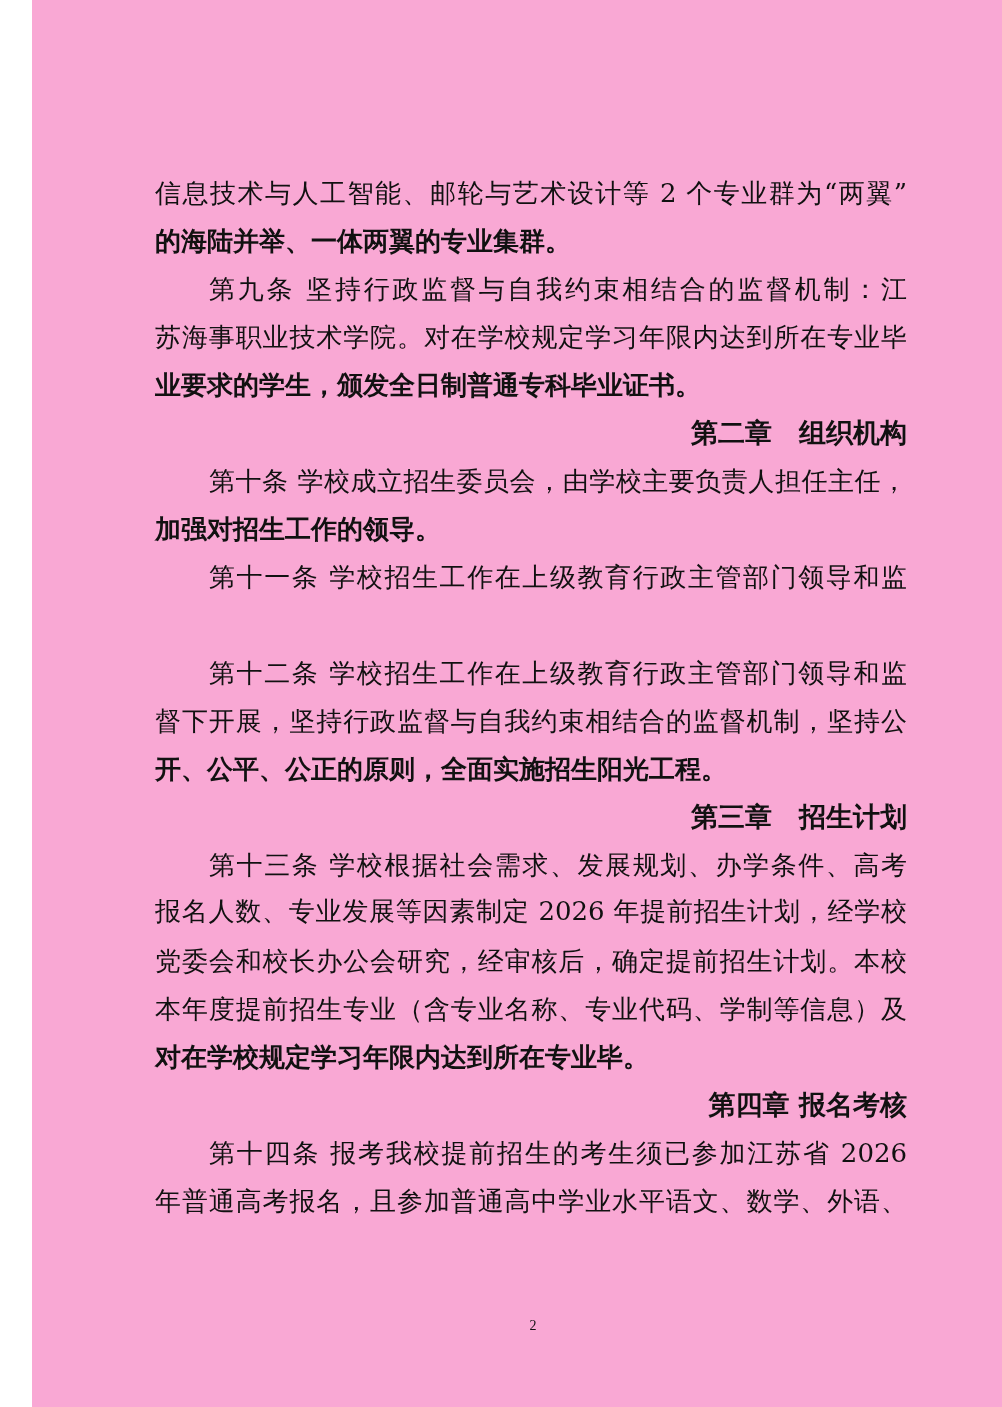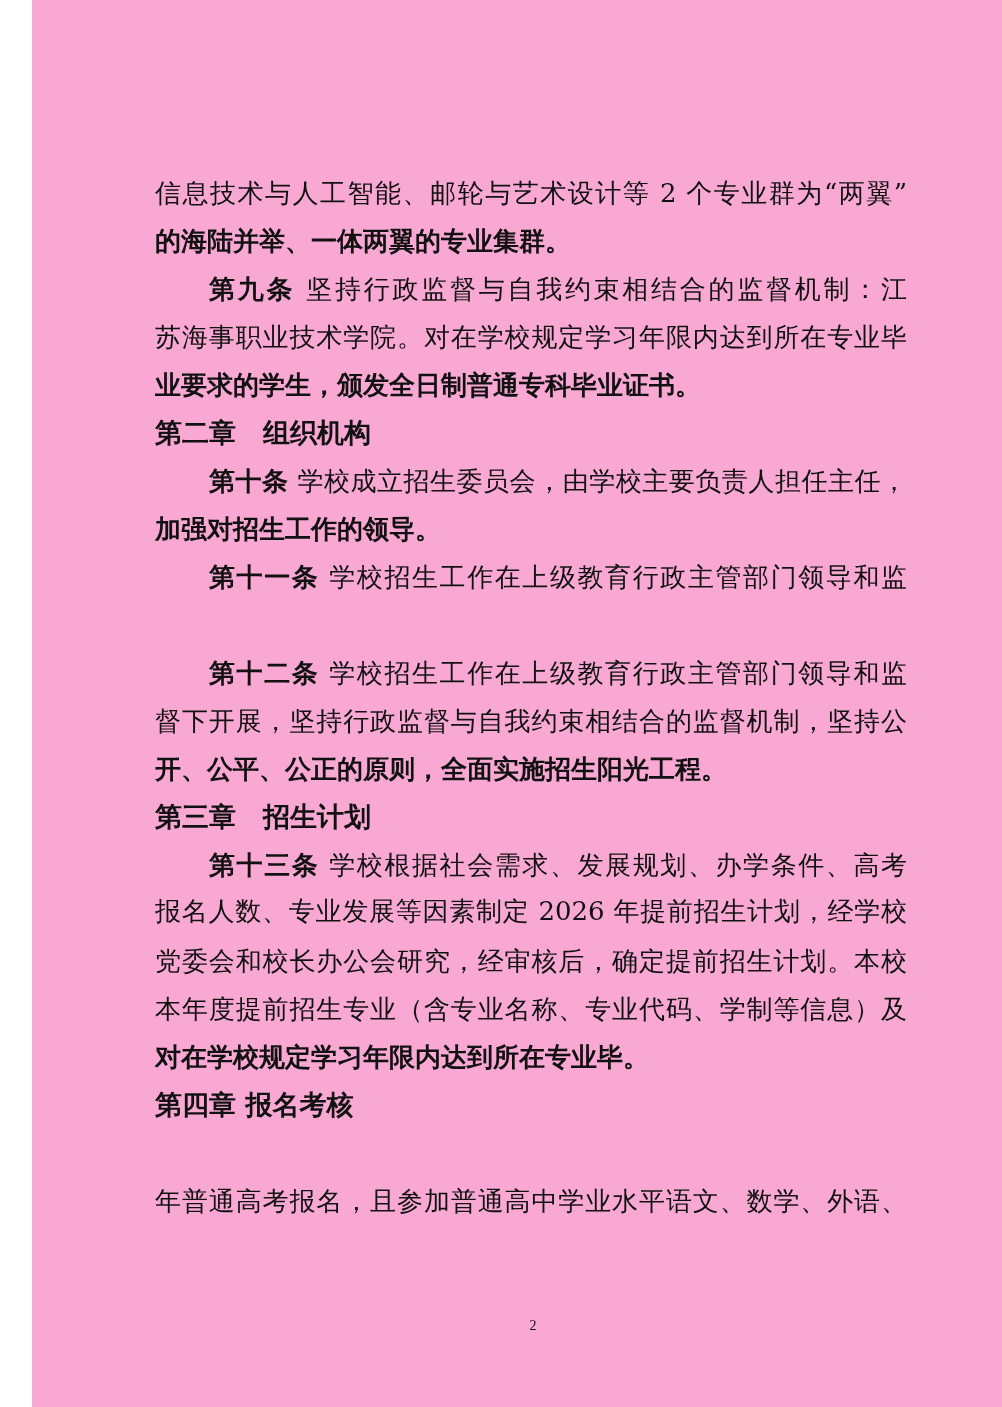--- a/index.html
+++ b/index.html
@@ -5,22 +5,22 @@
   html, body { margin: 0; padding: 0; background: #ffffff; }
   body { width: 1002px; height: 1407px; position: relative; overflow: hidden;
          font-family: "DejaVu Serif", "Liberation Serif", serif; color: #111; }
   .page { position: absolute; left: 0; top: 0; width: 978px; height: 1407px; background: #f9a8d4; margin-left: 32px; }
   .line { position: absolute; left: 123px; width: 752px; height: 48px; line-height: 48px;
           font-size: 26px; white-space: nowrap; text-align: justify; text-align-last: justify;
           letter-spacing: 0; }
   .line.last { text-align-last: left; font-weight: bold; }
   .line.indent { left: 177px; width: 698px; }
   .heading { position: absolute; left: 123px; width: 752px; height: 48px; line-height: 48px;
-             font-size: 27px; font-weight: bold; text-align: left; white-space: pre; }
-  .art { font-weight: bold; }
+             font-size: 27px; font-weight: bold; text-align: right; white-space: pre; }
+  .art { font-weight: normal; }
   .pagenum { position: absolute; left: 0; width: 1002px; top: 1318px; text-align: center;
              font-size: 14px; font-family: "Liberation Serif", serif; }
 </style>
 </head>
 <body>
 
 <div class="page">
 
   <div class="line" style="top:169px">信息技术与人工智能、邮轮与艺术设计等 2 个专业群为“两翼”</div>
   <div class="line last" style="top:217px">的海陆并举、一体两翼的专业集群。</div>
@@ -43,16 +43,17 @@
   <div class="heading" style="top:793px">第三章　招生计划</div>
 
   <div class="line indent" style="top:841px"><span class="art">第十三条</span> <span>学校根据社会需求、发展规划、办学条件、高考</span></div>
   <div class="line" style="top:887px">报名人数、专业发展等因素制定 2026 年提前招生计划，经学校</div>
   <div class="line" style="top:937px">党委会和校长办公会研究，经审核后，确定提前招生计划。本校</div>
   <div class="line" style="top:985px">本年度提前招生专业（含专业名称、专业代码、学制等信息）及</div>
   <div class="line last" style="top:1033px">对在学校规定学习年限内达到所在专业毕。</div>
 
   <div class="heading" style="top:1081px">第四章 报名考核</div>
 
+  <div class="line indent" style="top:1129px"><span class="art">第十四条</span> <span>报考我校提前招生的考生须已参加江苏省 2026</span></div>
   <div class="line" style="top:1177px">年普通高考报名，且参加普通高中学业水平语文、数学、外语、</div>
 
   <div class="pagenum">2</div>
 </div>
 
 </body></html>

